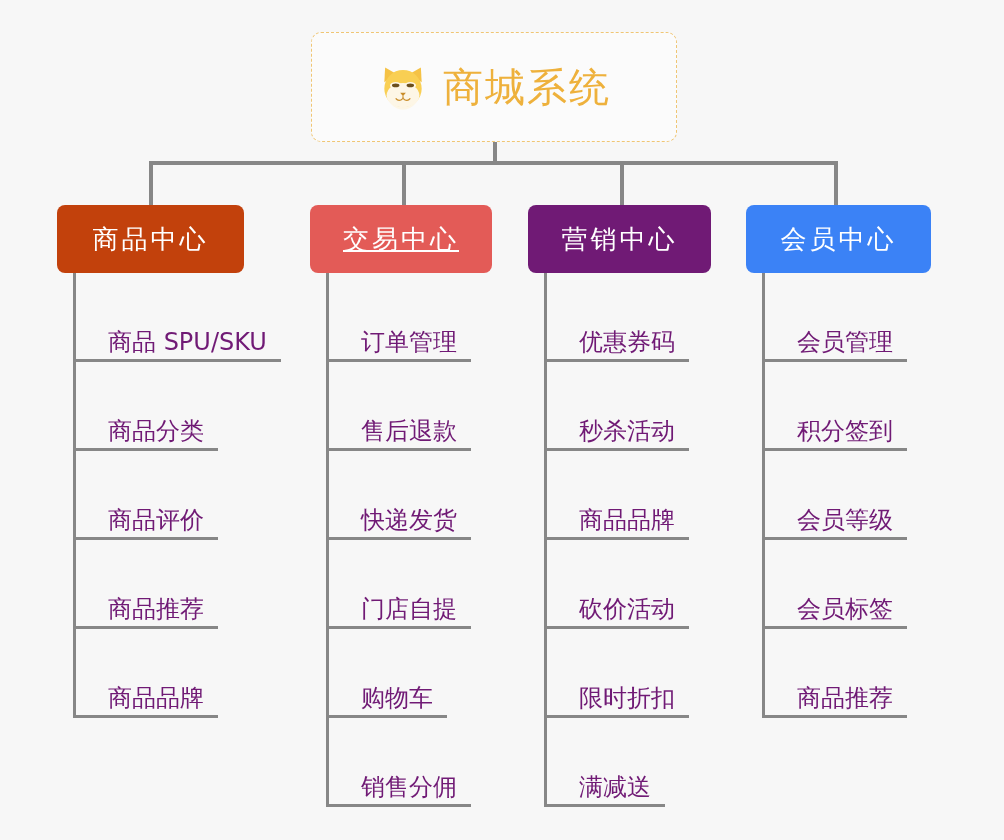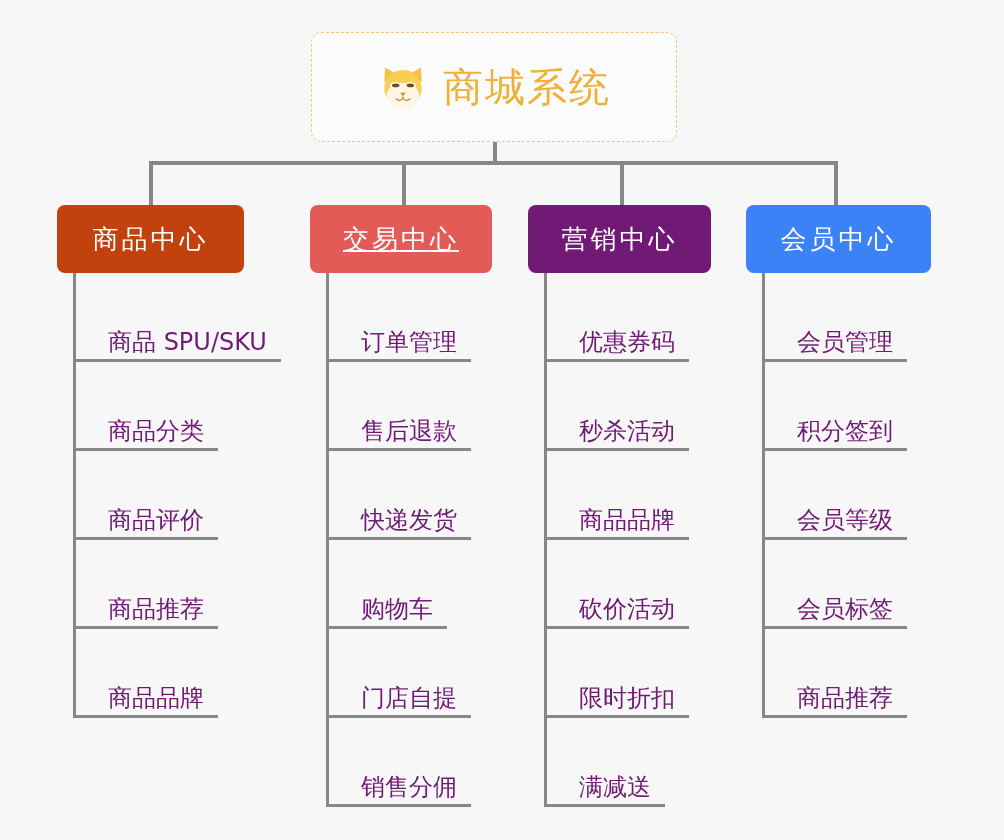--- a/index.html
+++ b/index.html
@@ -205,26 +205,26 @@
       <div class="child-item">
           <span class="child-label">订单管理</span>
         </div>
       <div class="child-item">
           <span class="child-label">售后退款</span>
         </div>
       <div class="child-item">
           <span class="child-label">快递发货</span>
         </div>
       <div class="child-item">
+          <span class="child-label">门店自提</span>
+        </div>
+      <div class="child-item">
           <span class="child-label">购物车</span>
         </div>
       <div class="child-item">
-          <span class="child-label">门店自提</span>
-        </div>
-      <div class="child-item">
           <span class="child-label">销售分佣</span>
         </div>
     </div>
   </div>
 
   <div class="column col-3">
     <div class="cat-box">
       <span>营销中心</span>
     </div>
     <div class="children">

